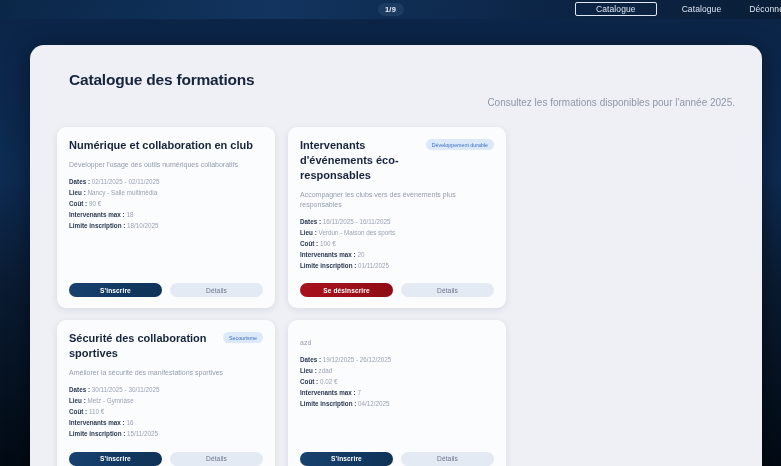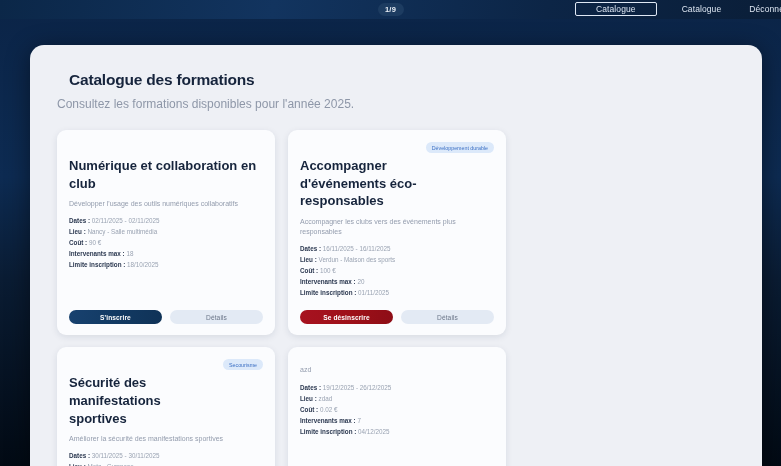--- a/index.html
+++ b/index.html
@@ -95,22 +95,23 @@
   #page-title {
     font-size: 15.5px;
     font-weight: 700;
     color: #16243c;
     letter-spacing: -.2px;
     margin-left: 12px;
   }
 
   #page-subtitle {
     margin-top: 8px;
-    font-size: 12px;
+    font-size: 10px;
     color: #8e97a8;
+    text-align: right;
   }
 
   
   #card-grid {
     margin-top: 19px;
     display: flex;
     flex-wrap: wrap;
     gap: 12px 13px;
   }
 
@@ -126,26 +127,25 @@
   }
 
   .card-head {
     display: flex;
     align-items: flex-start;
     justify-content: space-between;
     gap: 6px;
   }
 
   .card-title {
-    font-size: 13px;
+    font-size: 11px;
     font-weight: 700;
     color: #16243c;
     line-height: 1.35;
     flex: 1;
-    margin-top: 16px;
   }
 
   .card-badge {
     font-size: 5.3px;
     color: #3b6fc4;
     background: #dce9fa;
     border-radius: 7px;
     padding: 2.5px 6px;
     white-space: nowrap;
     flex-shrink: 0;
@@ -252,39 +252,39 @@
             <div class="meta-row"><span class="k">Intervenants max : </span><span>18</span></div>
             <div class="meta-row"><span class="k">Limite inscription : </span><span>18/10/2025</span></div>
           </div>
           <div class="card-actions">
             <button class="btn btn-primary">S'inscrire</button>
             <button class="btn btn-secondary">Détails</button>
           </div>
         </article>
         <article class="course-card">
           <div class="card-head">
-            <div class="card-title">Accompagner d'événements éco-responsables</div>
+            <div class="card-title">Intervenants d'événements éco-responsables</div>
             <span class="card-badge">Développement durable</span>
           </div>
           <div class="card-desc">Accompagner les clubs vers des événements plus responsables</div>
           <div class="card-meta">
             <div class="meta-row"><span class="k">Dates : </span><span>16/11/2025 - 16/11/2025</span></div>
             <div class="meta-row"><span class="k">Lieu : </span><span>Verdun - Maison des sports</span></div>
             <div class="meta-row"><span class="k">Coût : </span><span>100 €</span></div>
             <div class="meta-row"><span class="k">Intervenants max : </span><span>20</span></div>
             <div class="meta-row"><span class="k">Limite inscription : </span><span>01/11/2025</span></div>
           </div>
           <div class="card-actions">
             <button class="btn btn-danger">Se désinscrire</button>
             <button class="btn btn-secondary">Détails</button>
           </div>
         </article>
         <article class="course-card">
           <div class="card-head">
-            <div class="card-title">Sécurité des manifestations sportives</div>
+            <div class="card-title">Sécurité des collaboration sportives</div>
             <span class="card-badge">Secourisme</span>
           </div>
           <div class="card-desc">Améliorer la sécurité des manifestations sportives</div>
           <div class="card-meta">
             <div class="meta-row"><span class="k">Dates : </span><span>30/11/2025 - 30/11/2025</span></div>
             <div class="meta-row"><span class="k">Lieu : </span><span>Metz - Gymnase</span></div>
             <div class="meta-row"><span class="k">Coût : </span><span>110 €</span></div>
             <div class="meta-row"><span class="k">Intervenants max : </span><span>16</span></div>
             <div class="meta-row"><span class="k">Limite inscription : </span><span>15/11/2025</span></div>
           </div>

